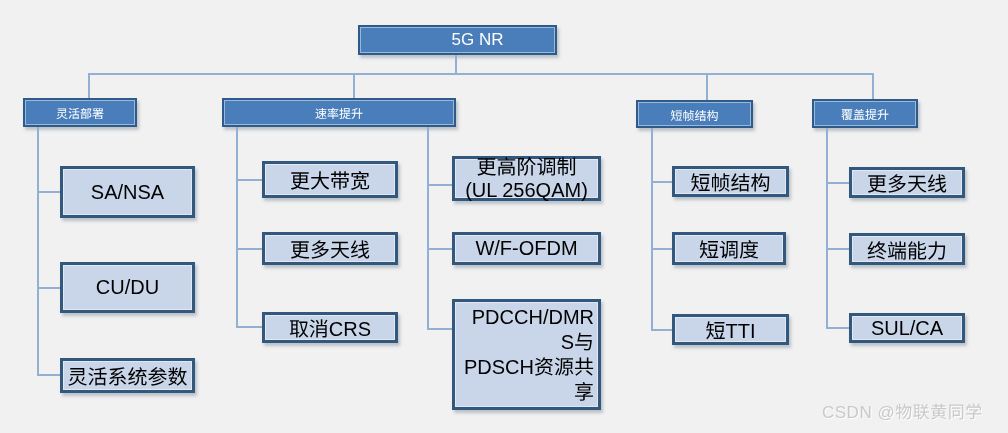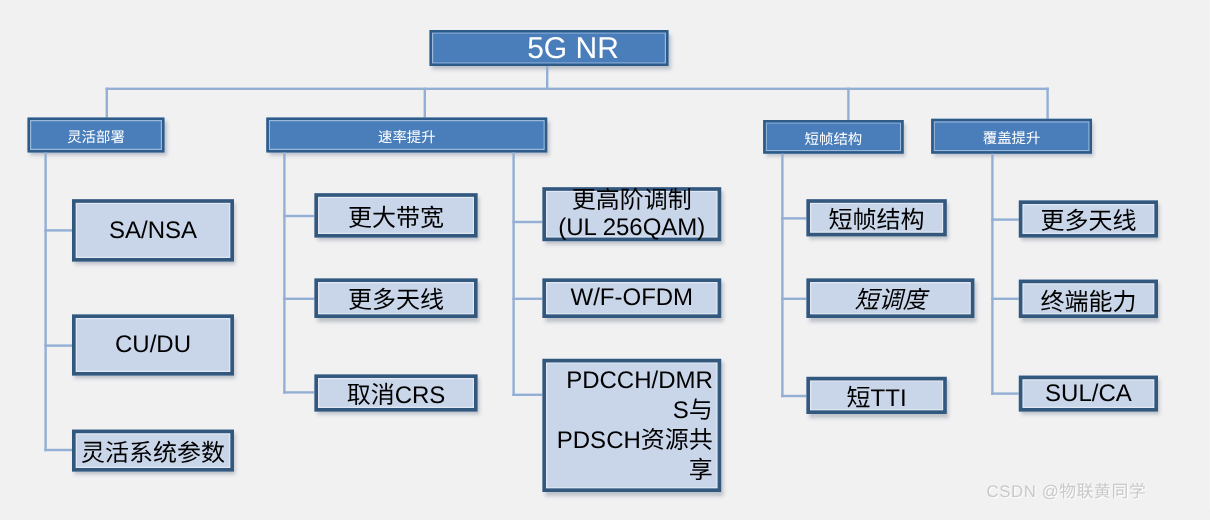--- a/index.html
+++ b/index.html
@@ -15,21 +15,21 @@
     box-sizing:border-box;
     display:flex;align-items:center;justify-content:center;
     text-align:center;
     box-shadow:2px 3px 3px rgba(125,135,148,0.45), inset 0 0 0 1px rgba(255,255,255,0.45);
   }
   .root-node,.branch-node{
     background:#4a7ebb;
     border:2px solid #2e5c8a;
     color:#ffffff;
   }
-  .root-node{font-size:25px;padding-left:40px;}
+  .root-node{font-size:17px;padding-left:40px;}
   .branch-node{font-size:12px;}
   .child-node{
     background:#c9d6ea;
     border:3px solid #33587e;
     color:#000000;
     font-size:20px;
   }
   .prewrap{white-space:pre-line;line-height:1.15;}
   .leftwrap{
     justify-content:flex-start;align-items:flex-start;
@@ -37,21 +37,21 @@
     padding:3px 4px;
     word-break:break-all;
     line-height:1.25;
   }
   .vline,.hline{position:absolute;background:#93afd4;}
   .vline{width:2px;}
   .hline{height:2px;}
   .watermark{
     position:absolute;
     color:#c9c9c9;
-    font-size:14px;
+    font-size:17px;
     letter-spacing:0.5px;
     text-shadow:1px 1px 1px #ffffff;
   }
 </style>
 </head>
 <body>
 
 <div class="canvas">
 
   <div class="node root-node" style="left:358px;top:25px;width:199px;height:30px;">5G NR</div>
@@ -98,26 +98,26 @@
 PDSCH资源共享</div>
   </div>
 
   <div>
     <div class="node branch-node" style="left:636px;top:100px;width:117px;height:28px;">短帧结构</div>
     <div class="vline" style="left:651px;top:128px;height:203px;"></div>
     <div class="hline" style="left:651px;top:181px;width:21px;"></div>
     <div class="hline" style="left:651px;top:248px;width:21px;"></div>
     <div class="hline" style="left:651px;top:329px;width:21px;"></div>
     <div class="node child-node" style="left:672px;top:166px;width:117px;height:31px;">短帧结构</div>
-    <div class="node child-node" style="left:672px;top:232px;width:140px;height:33px;font-style:italic;">短调度</div>
+    <div class="node child-node" style="left:672px;top:232px;width:114px;height:33px;">短调度</div>
     <div class="node child-node" style="left:672px;top:314px;width:117px;height:31px;">短TTI</div>
   </div>
 
   <div>
-    <div class="node branch-node" style="left:776px;top:99px;width:134px;height:29px;">覆盖提升</div>
+    <div class="node branch-node" style="left:812px;top:99px;width:106px;height:29px;">覆盖提升</div>
     <div class="vline" style="left:826px;top:128px;height:201px;"></div>
     <div class="hline" style="left:826px;top:182px;width:23px;"></div>
     <div class="hline" style="left:826px;top:248px;width:23px;"></div>
     <div class="hline" style="left:826px;top:327px;width:23px;"></div>
     <div class="node child-node" style="left:849px;top:167px;width:116px;height:31px;">更多天线</div>
     <div class="node child-node" style="left:849px;top:233px;width:116px;height:32px;">终端能力</div>
     <div class="node child-node" style="left:849px;top:313px;width:116px;height:30px;">SUL/CA</div>
   </div>
 
   <div class="watermark" style="left:822px;top:398px;">CSDN @物联黄同学</div>

